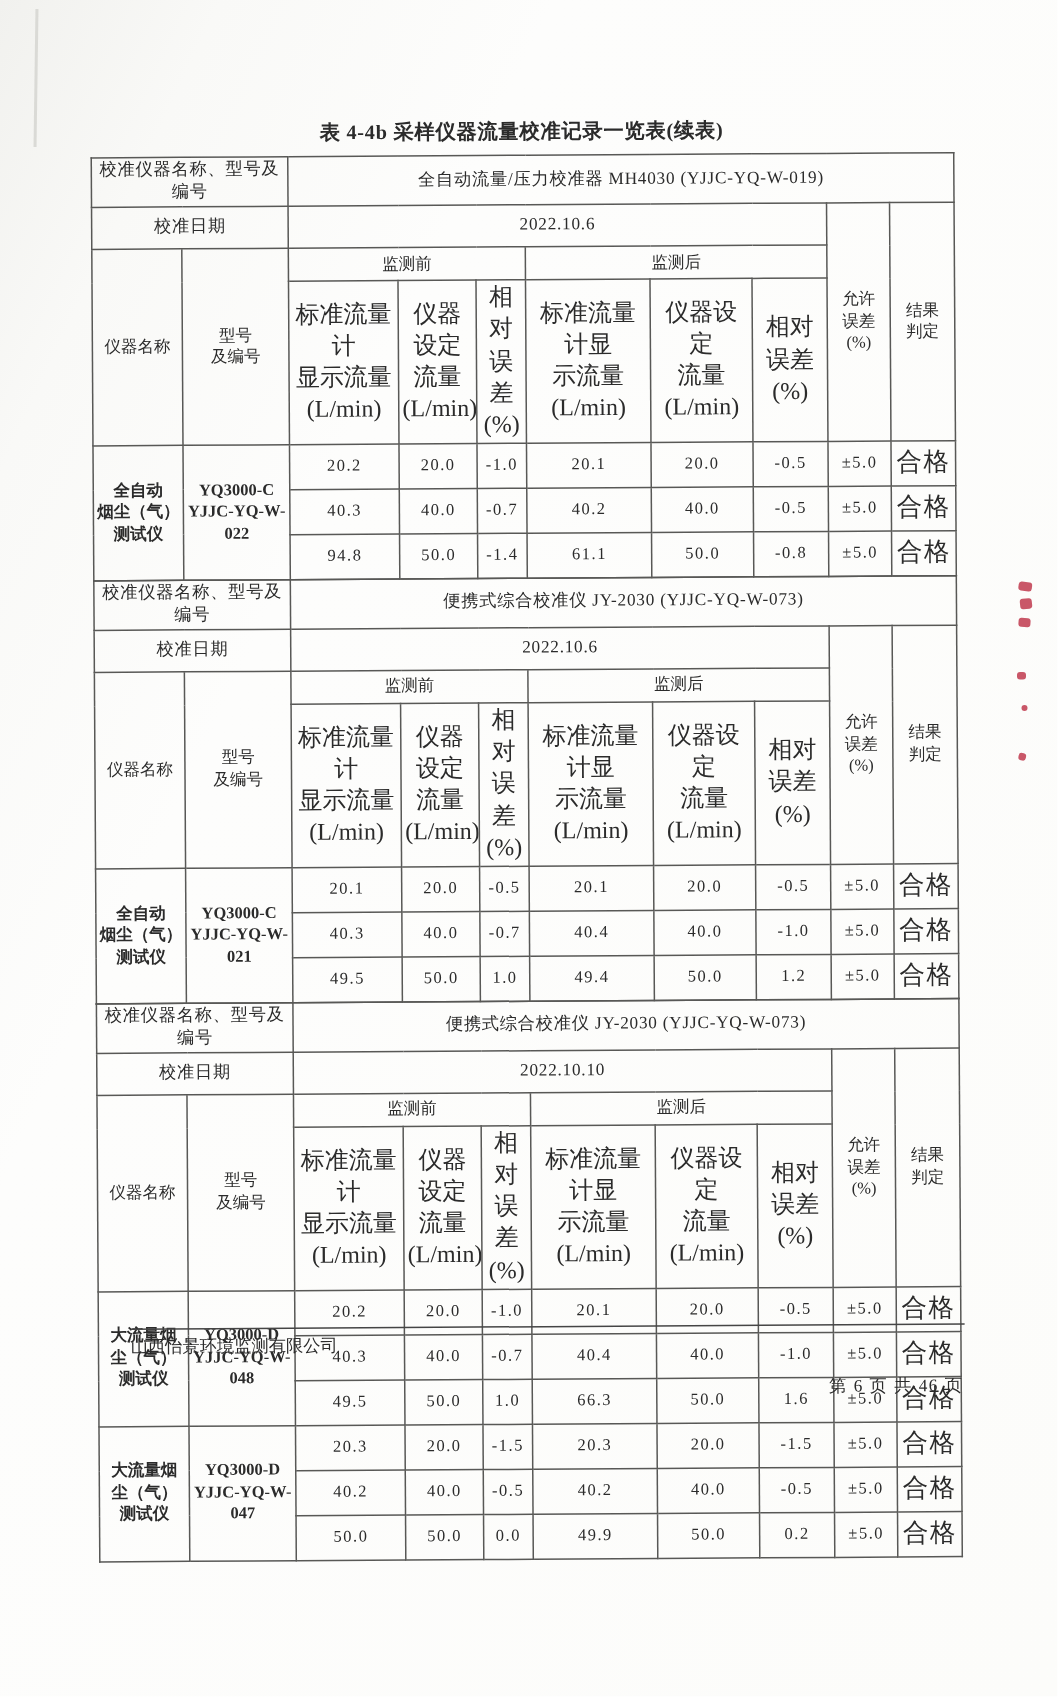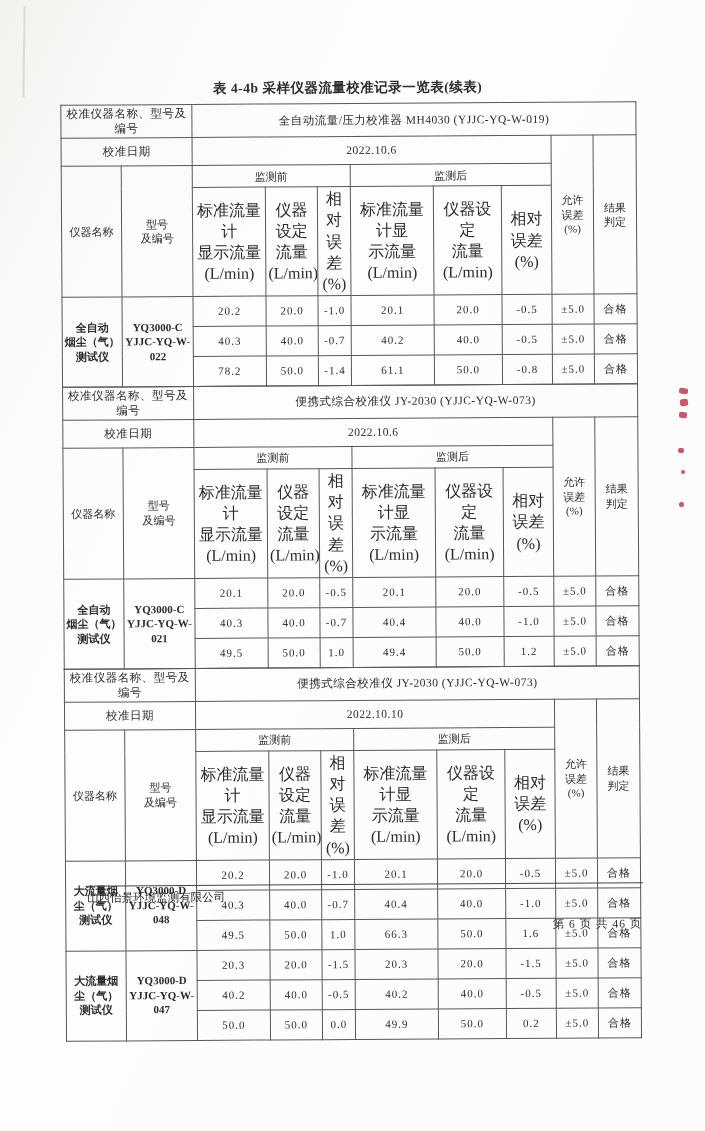--- a/index.html
+++ b/index.html
@@ -36,21 +36,21 @@
   tr.r-info  { height: 30px; }
   tr.r-date  { height: 28px; }
   tr.r-group { height: 22px; }
   tr.r-sub   { height: 56px; }
   tr.r-data  { height: 30px; }
   td.lab { font-size: 11.5px; letter-spacing: .5px; }
   td.val-wide { font-size: 11.5px; letter-spacing: .5px; }
   td.hd  { font-size: 11px; }
   td.hd.small { font-size: 16px; margin-left: 28px; }
   td.num { font-size: 11px; letter-spacing: 1px; }
-  td.cjk { font-size: 11px; letter-spacing: 1px; margin-left: 44px; }
+  td.cjk { font-size: 17px; letter-spacing: 1px; margin-left: 44px; }
   td.name { font-size: 11px; font-weight: bold; }
   .footer { position: absolute; left: 63px; top: 884px; width: 577px; font-size: 11.5px; }
   .footer-rule { margin-left: 22px; width: 556px; height: 0; border-top: 1.5px solid #454545; }
   .footer-row { display: flex; justify-content: space-between; margin-left: 22px; margin-top: 4px; }
   .page-info { letter-spacing: 1px; margin-top: 29px; }
   .ink { position: absolute; background: #c03a4e; border-radius: 2px; opacity: .85; }
   .ink.m1 { left: 679px; top: 388px; width: 9px; height: 6px; transform: rotate(8deg); }
   .ink.m2 { left: 680px; top: 399px; width: 8px; height: 7px; transform: rotate(-6deg); }
   .ink.m3 { left: 679px; top: 412px; width: 8px; height: 6px; transform: rotate(4deg); }
   .ink.m4 { left: 678px; top: 448px; width: 6px; height: 5px; }
@@ -143,21 +143,21 @@
               <td class="num">40.3</td>
               <td class="num">40.0</td>
               <td class="num">-0.7</td>
               <td class="num">40.2</td>
               <td class="num">40.0</td>
               <td class="num">-0.5</td>
               <td class="num">±5.0</td>
               <td class="cjk">合格</td>
             </tr>
             <tr class="r-data">
-              <td class="num">78.2</td>
+              <td class="num">94.8</td>
               <td class="num">50.0</td>
               <td class="num">-1.4</td>
               <td class="num">61.1</td>
               <td class="num">50.0</td>
               <td class="num">-0.8</td>
               <td class="num">±5.0</td>
               <td class="cjk">合格</td>
             </tr>
           </tbody>
       </table>

